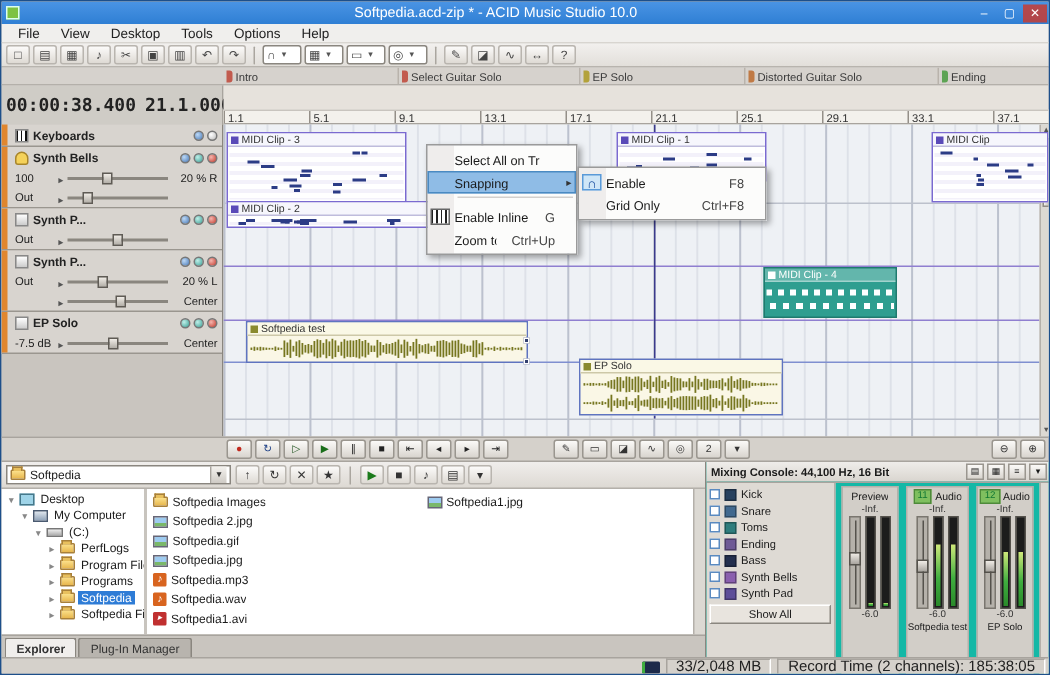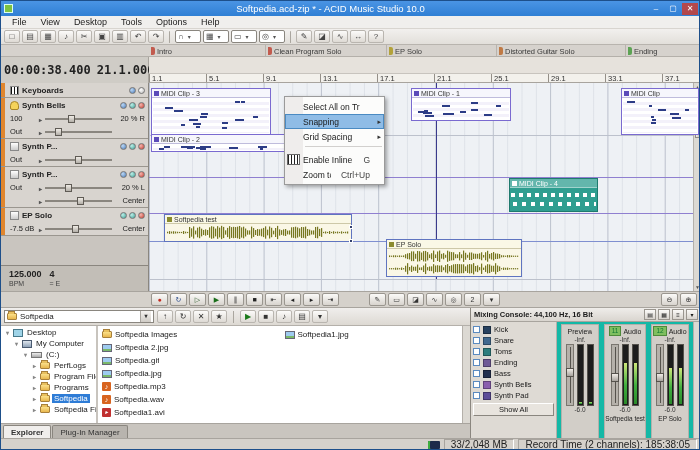--- a/index.html
+++ b/index.html
@@ -233,21 +233,21 @@
     </div>
 
   <div class="markerrow">
 
   <div class="marker-sec" style="width: 117px;">
         <i class="flag" style="background: rgb(194, 91, 78);"></i>
         <span>Intro</span>
       </div>
       <div class="marker-sec" style="width: 121px;">
         <i class="flag" style="background: rgb(194, 91, 78);"></i>
-        <span>Clean Program Solo</span>
+        <span>Select Guitar Solo</span>
       </div>
       <div class="marker-sec" style="width: 110px;">
         <i class="flag" style="background: rgb(179, 162, 58);"></i>
         <span>EP Solo</span>
       </div>
       <div class="marker-sec" style="width: 129px;">
         <i class="flag" style="background: rgb(192, 122, 69);"></i>
         <span>Distorted Guitar Solo</span>
       </div>
       <div class="marker-sec" style="width: 75px;">
@@ -371,30 +371,20 @@
             <i class="dot r"></i>
           </span>
       </div>
       <div class="trk-ctl">
         <span class="v">-7.5 dB</span>
           <b class="sp"></b>
         <span class="hsl">
             <i style="left:40%"></i>
           </span>
         <span class="p">Center</span>
-      </div>
-    </div>
-    <div class="bpmrow">
-      <div class="bcol">
-        <span class="bv">125.000</span>
-        <span class="bl">BPM</span>
-      </div>
-      <div class="bcol">
-        <span class="bv">4</span>
-        <span class="bl">= E</span>
       </div>
     </div>
   </div>
 
   <div class="timeline">
     <div class="lanesep" style="top:52px"></div>
     <div class="lanesep purple" style="top:94px"></div>
     <div class="lanesep purple" style="top:130px"></div>
     <div class="lanesep blue" style="top:158px"></div>
     <div class="lanesep" style="top:196px"></div>
@@ -744,42 +734,50 @@
   <div class="ctx-item">
         <span class="mi-ic"></span>
         <span class="mi-label">Select All on Track</span>
         <span class="mi-short"></span>
       </div>
       <div class="ctx-item highlighted arrow">
         <span class="mi-ic"></span>
         <span class="mi-label">Snapping</span>
         <span class="mi-short"></span>
       </div>
-      <div class="ctx-item arrow">
-        <span class="mi-ic"></span>
-        <span class="mi-label">Grid Spacing</span>
-        <span class="mi-short"></span>
-      </div>
       <div class="ctx-item separator">
         
         
         
       </div>
       <div class="ctx-item">
         <span class="mi-ic piano"></span>
         <span class="mi-label">Enable Inline MIDI Editing</span>
         <span class="mi-short">G</span>
       </div>
       <div class="ctx-item">
         <span class="mi-ic"></span>
         <span class="mi-label">Zoom to Loop Region</span>
         <span class="mi-short">Ctrl+Up</span>
       </div>
     </div>
 
+  <div class="ctxmenu" style="left:384px;top:110px;width:126px;">
+
+  <div class="ctx-item pressed">
+        <span class="mi-ic magnet"></span>
+        <span class="mi-label">Enable</span>
+        <span class="mi-short">F8</span>
+      </div>
+      <div class="ctx-item">
+        <span class="mi-ic"></span>
+        <span class="mi-label">Grid Only</span>
+        <span class="mi-short">Ctrl+F8</span>
+      </div>
+    </div>
 
   <div class="transport">
     <span style="display:flex;gap:2px;">
 
     <span class="trbtn" style="color: rgb(194, 42, 30);">●</span>
         <span class="trbtn" style="color: rgb(34, 68, 136);">↻</span>
         <span class="trbtn" style="color: rgb(34, 85, 34);">▷</span>
         <span class="trbtn" style="color: rgb(26, 110, 26);">▶</span>
         <span class="trbtn" style="color: rgb(34, 34, 34);">∥</span>
         <span class="trbtn" style="color: rgb(34, 34, 34);">■</span>

